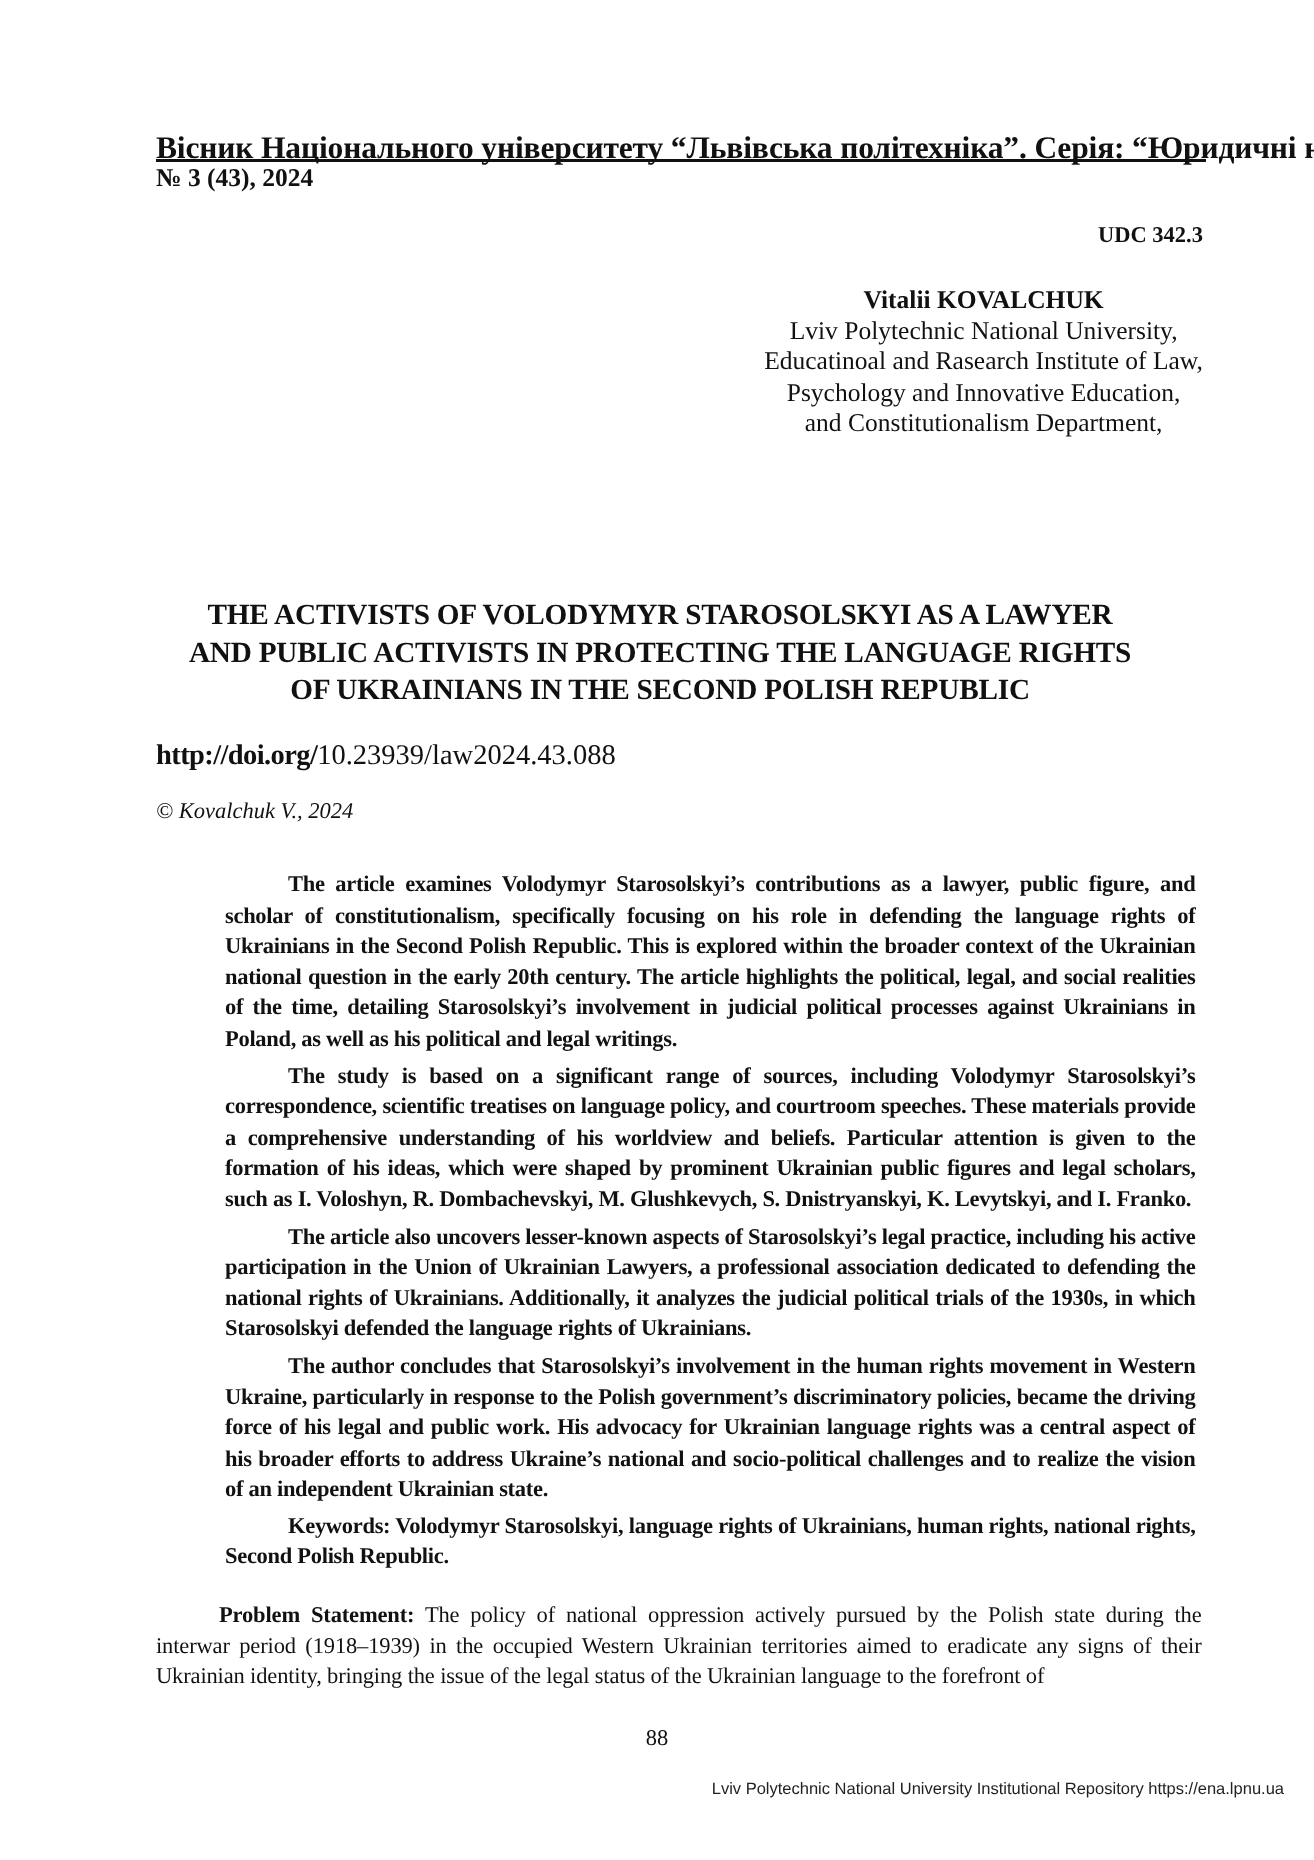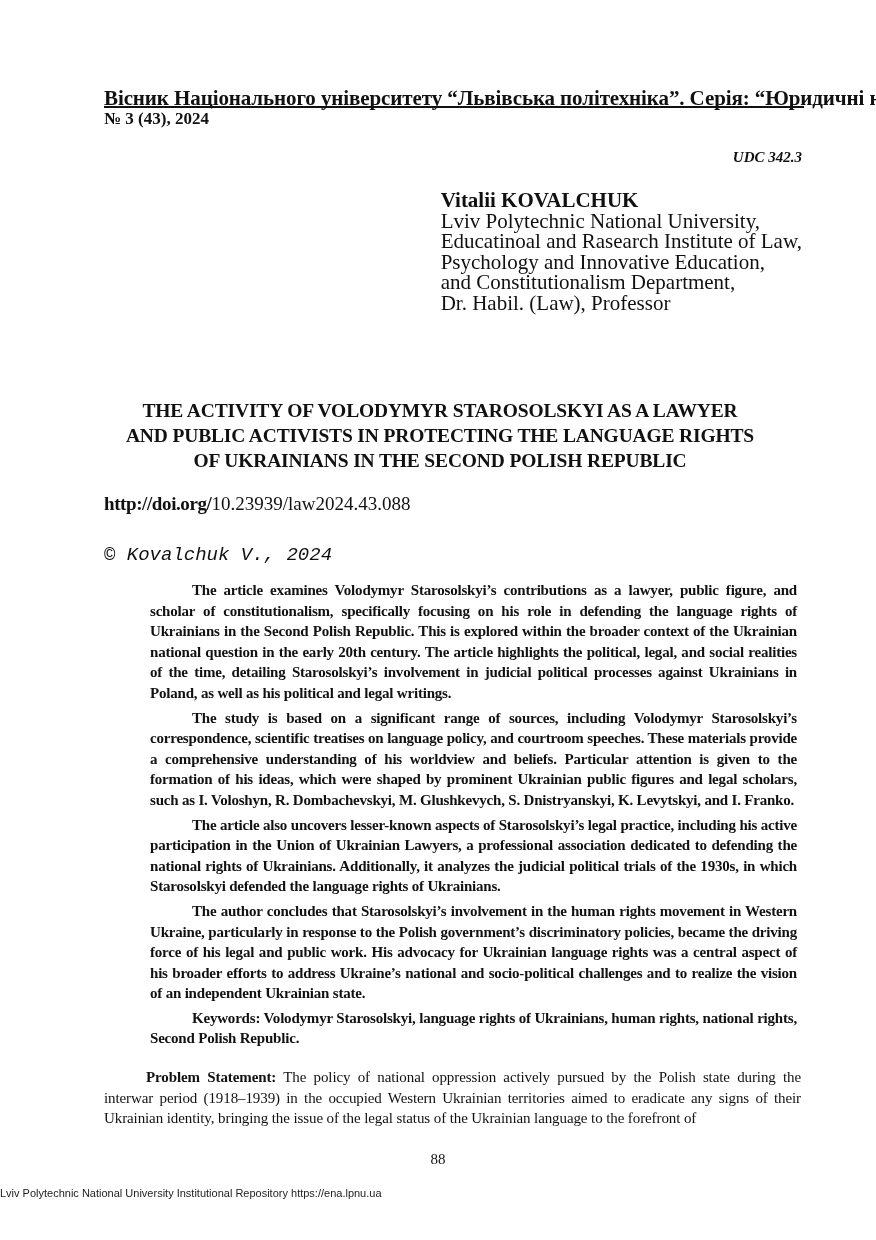--- a/index.html
+++ b/index.html
@@ -12,77 +12,76 @@
     left: 104px; top: 86px; width: 700px; text-align: right;
     font-size: 21px; font-weight: bold; letter-spacing: -0.1px; white-space: nowrap;
   }
   .header-rule {
     left: 104px; top: 106px; width: 700px; height: 0; border-top: 2px solid #111;
   }
   .issue {
     left: 104px; top: 109px; font-size: 17px; font-weight: bold;
   }
   .udc {
-    right: 74px; top: 149px; font-size: 15px; font-weight: bold; font-style: italic;
+    right: 74px; top: 149px; font-size: 15px; font-weight: bold;
   }
   .author-block {
-    right: 74px; top: 190px; text-align: left; font-size: 21px; line-height: 20.5px;
+    right: 74px; top: 190px; text-align: center; font-size: 17px; line-height: 20.5px;
   }
   .author-name { font-weight: bold; }
   .article-title {
     left: 90px; top: 398px; width: 700px; text-align: center;
     font-size: 19.5px; font-weight: bold; line-height: 25px; letter-spacing: -0.15px;
   }
   .doi {
     left: 104px; top: 493px; font-size: 19px;
   }
   .doi .prefix { font-weight: bold; letter-spacing: -0.4px; }
   .copyright {
-    left: 104px; top: 544px; font-size: 19px; font-style: italic; font-family: Liberation Mono, monospace;
+    left: 104px; top: 533px; font-size: 15px; font-style: italic;
   }
   .abstract {
     left: 146px; top: 576px; width: 655px;
     font-size: 15px; font-weight: bold; line-height: 20.6px; text-align: justify;
     letter-spacing: -0.2px;
   }
   .abstract p { margin: 4px; text-indent: 42px; }
   .body-text {
     left: 104px; top: 1067px; width: 697px;
     font-size: 15px; line-height: 20.6px; text-align: justify; letter-spacing: -0.1px;
   }
   .body-text p { margin: 0; text-indent: 42px; }
   .body-text .lead { font-weight: bold; }
   .page-number {
     left: 0; width: 876px; top: 1151px; text-align: center; font-size: 15px;
   }
   .footer {
-    left: 0; width: 856px; top: 1187px; text-align: left;
+    left: 0; width: 856px; top: 1187px; text-align: right;
     font-family: "Liberation Sans", sans-serif; font-size: 11px; color: #222;
   }
 </style>
 </head>
 <body>
 
 <div class="abs journal-title">Вісник Національного університету “Львівська політехніка”. Серія: “Юридичні науки”</div>
 <div class="abs header-rule"></div>
 <div class="abs issue">№ 3 (43), 2024</div>
 
 <div class="abs udc">UDC 342.3</div>
 
 <div class="abs author-block">
   <div class="author-name">Vitalii KOVALCHUK</div>
   <div>Lviv Polytechnic National University,</div>
   <div>Educatinoal and Rasearch Institute of Law,</div>
   <div>Psychology and Innovative Education,</div>
   <div>and Constitutionalism Department,</div>
-  <div>Dr. Habil. (Law), Professor</div>
 </div>
 
 <div class="abs article-title">
-  <div>THE ACTIVITY OF VOLODYMYR STAROSOLSKYI AS A LAWYER</div>
+  <div>THE ACTIVISTS OF VOLODYMYR STAROSOLSKYI AS A LAWYER</div>
   <div>AND PUBLIC ACTIVISTS IN PROTECTING THE LANGUAGE RIGHTS</div>
   <div>OF UKRAINIANS IN THE SECOND POLISH REPUBLIC</div>
 </div>
 
 <div class="abs doi">
   <span class="prefix">http://doi.org/</span><span>10.23939/law2024.43.088</span>
 </div>
 
 <div class="abs copyright">© Kovalchuk V., 2024</div>
 

